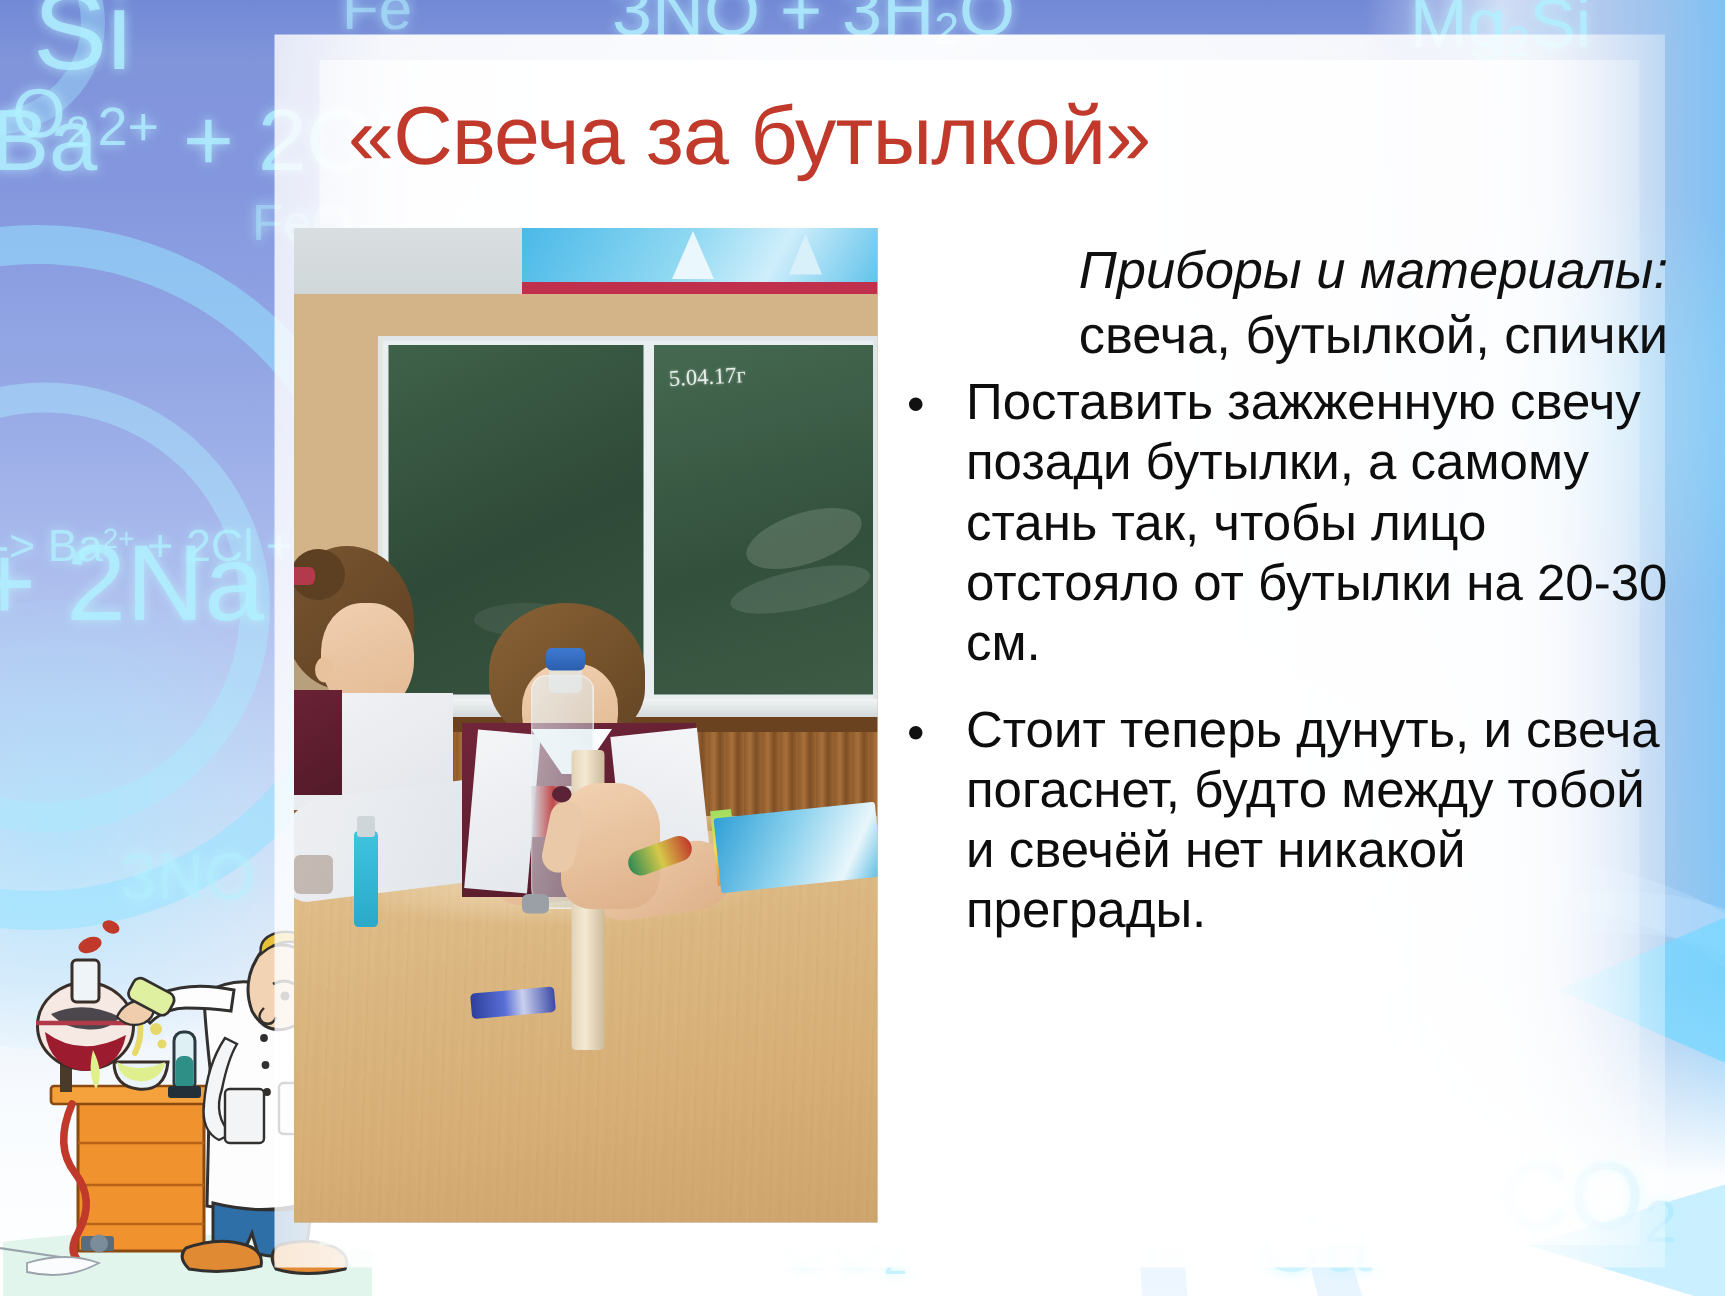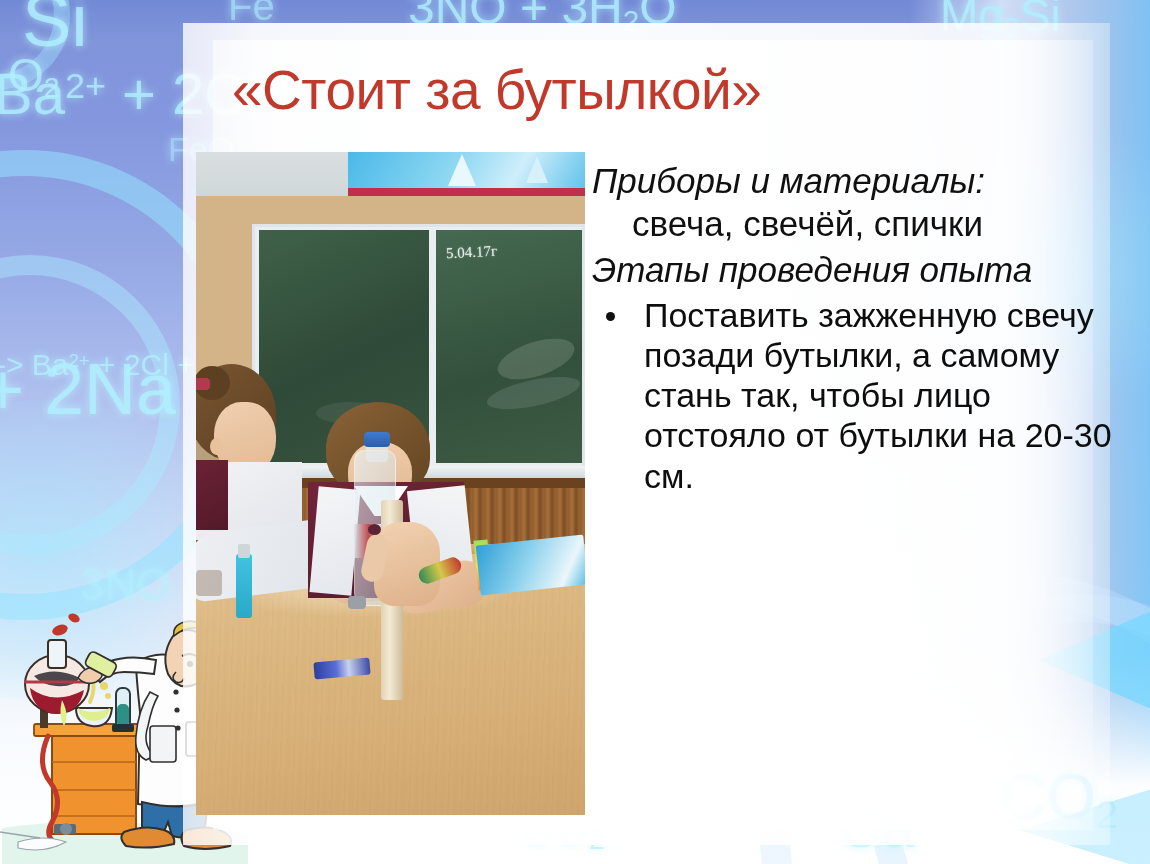--- a/index.html
+++ b/index.html
@@ -246,21 +246,21 @@
   .ph-book  { left:282px; top:388px; width:108px; height:50px;
               background:linear-gradient(120deg,#2f9fd6,#8fd3ee 45%,#e9f6fb 80%,#53b9e2);
               transform:rotate(-6deg); border-radius:2px; }
   .ph-bookedge{left:280px; top:388px; width:14px; height:50px;
               background:linear-gradient(#9ede60,#f0e24a 50%,#f28b3c); transform:rotate(-6deg);}
   .ph-chair { left:0px; top:418px; width:26px; height:26px; background:rgba(120,90,60,.35);
               border-radius:4px; }
 
   
   .textcol{ position:absolute; left:592px; top:160px; width:520px; }
-  .lead{ font-size:35px; line-height:1.22; color:#101010; }
+  .lead{ font-size:35px; line-height:1.22; color:#101010;text-align:right; }
   .lead .em{ font-style:italic; }
   .lead .sub{ display:block; margin-left:40px; }
   .sect{ font-size:35px; font-style:italic; color:#101010; line-height:1.22; margin-top:4px; }
 
   ul.bullets{ list-style:none; margin-top:3px; }
   ul.bullets li{
     position:relative; padding-left:52px; margin-bottom:18px;
     font-size:34px; line-height:1.18; color:#0d0d0d;
   }
   ul.bullets li .dot{
@@ -377,21 +377,21 @@
       <path d="M186 234 q22 -6 38 2 q10 6 6 14 q-26 6 -46 0 q-6 -10 2 -16 Z" fill="#e08a33" stroke="#32302e" stroke-width="2"></path>
 
       <path d="M18 246 q26 -8 48 0 q-22 12 -48 6 Z" fill="#fbfcfd" stroke="#9aa3ab" stroke-width="1.2"></path>
       <line x1="0" y1="236" x2="40" y2="242" stroke="#9aa3ab" stroke-width="1.5"></line>
     </svg>
   </div>
 
   <div class="panel"></div>
   <div class="panel-inner"></div>
 
-  <h1 class="title">«Стоит за бутылкой»</h1>
+  <h1 class="title">«Свеча за бутылкой»</h1>
 
   <div class="photo">
     <div class="ph ph-wallup"></div>
     <div class="ph ph-poster"></div>
     <div class="ph ph-posterA"></div>
     <div class="ph ph-posterA2"></div>
     <div class="ph ph-posterrim"></div>
     <div class="ph ph-screen"></div>
     <div class="ph ph-screenbar"></div>
     <div class="ph ph-wall"></div>
@@ -446,25 +446,28 @@
     <div class="ph ph-spray"></div>
     <div class="ph ph-spraycap"></div>
     <div class="ph ph-bookedge"></div>
     <div class="ph ph-book"></div>
     <div class="ph ph-chair"></div>
   </div>
 
   <div class="textcol">
     <p class="lead">
       <span class="em">Приборы и материалы:</span>
-      <span class="sub">свеча, свечёй, спички</span>
+      <span class="sub">свеча, бутылкой, спички</span>
     </p>
-    <p class="sect">Этапы проведения опыта</p>
     <ul class="bullets">
       <li>
         <span class="dot"></span>
         <span>Поставить зажженную свечу позади бутылки, а самому стань так, чтобы лицо отстояло от бутылки на 20-30 см.</span>
       </li>
+      <li>
+        <span class="dot"></span>
+        <span>Стоит теперь дунуть, и свеча погаснет, будто между тобой и свечёй нет никакой преграды.</span>
+      </li>
     </ul>
   </div>
 
 
 </div>
 
 </body></html>

